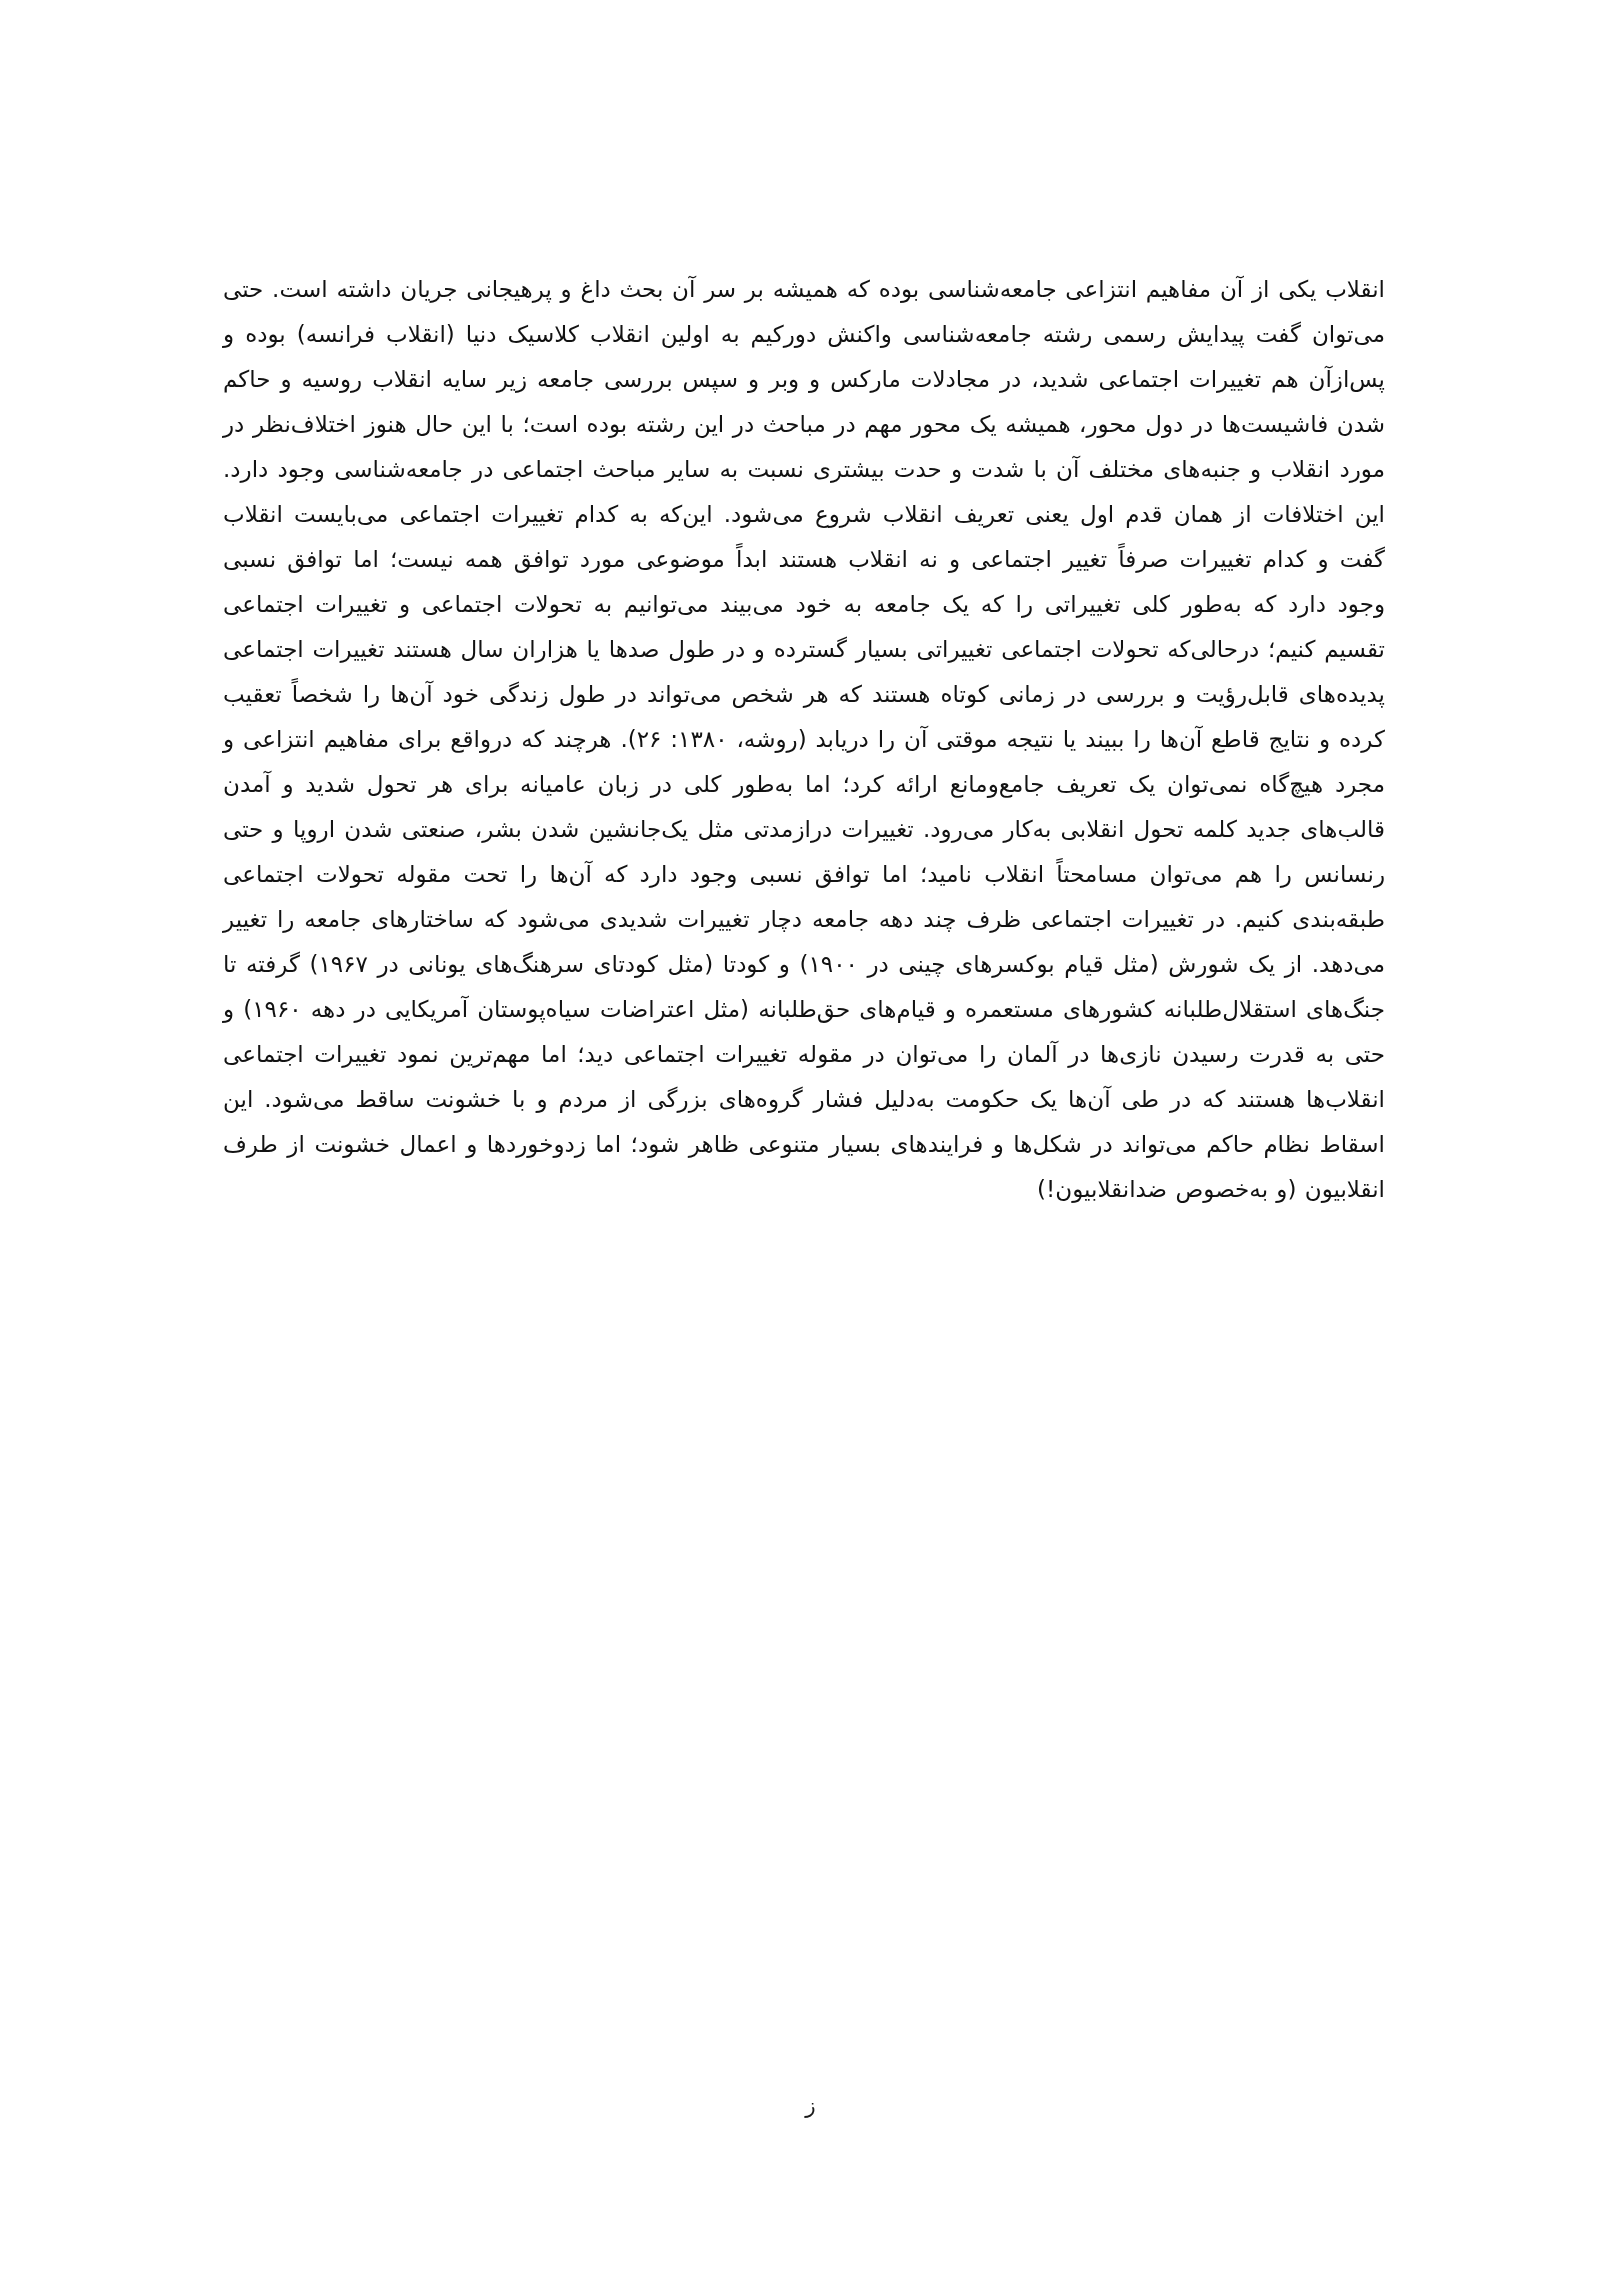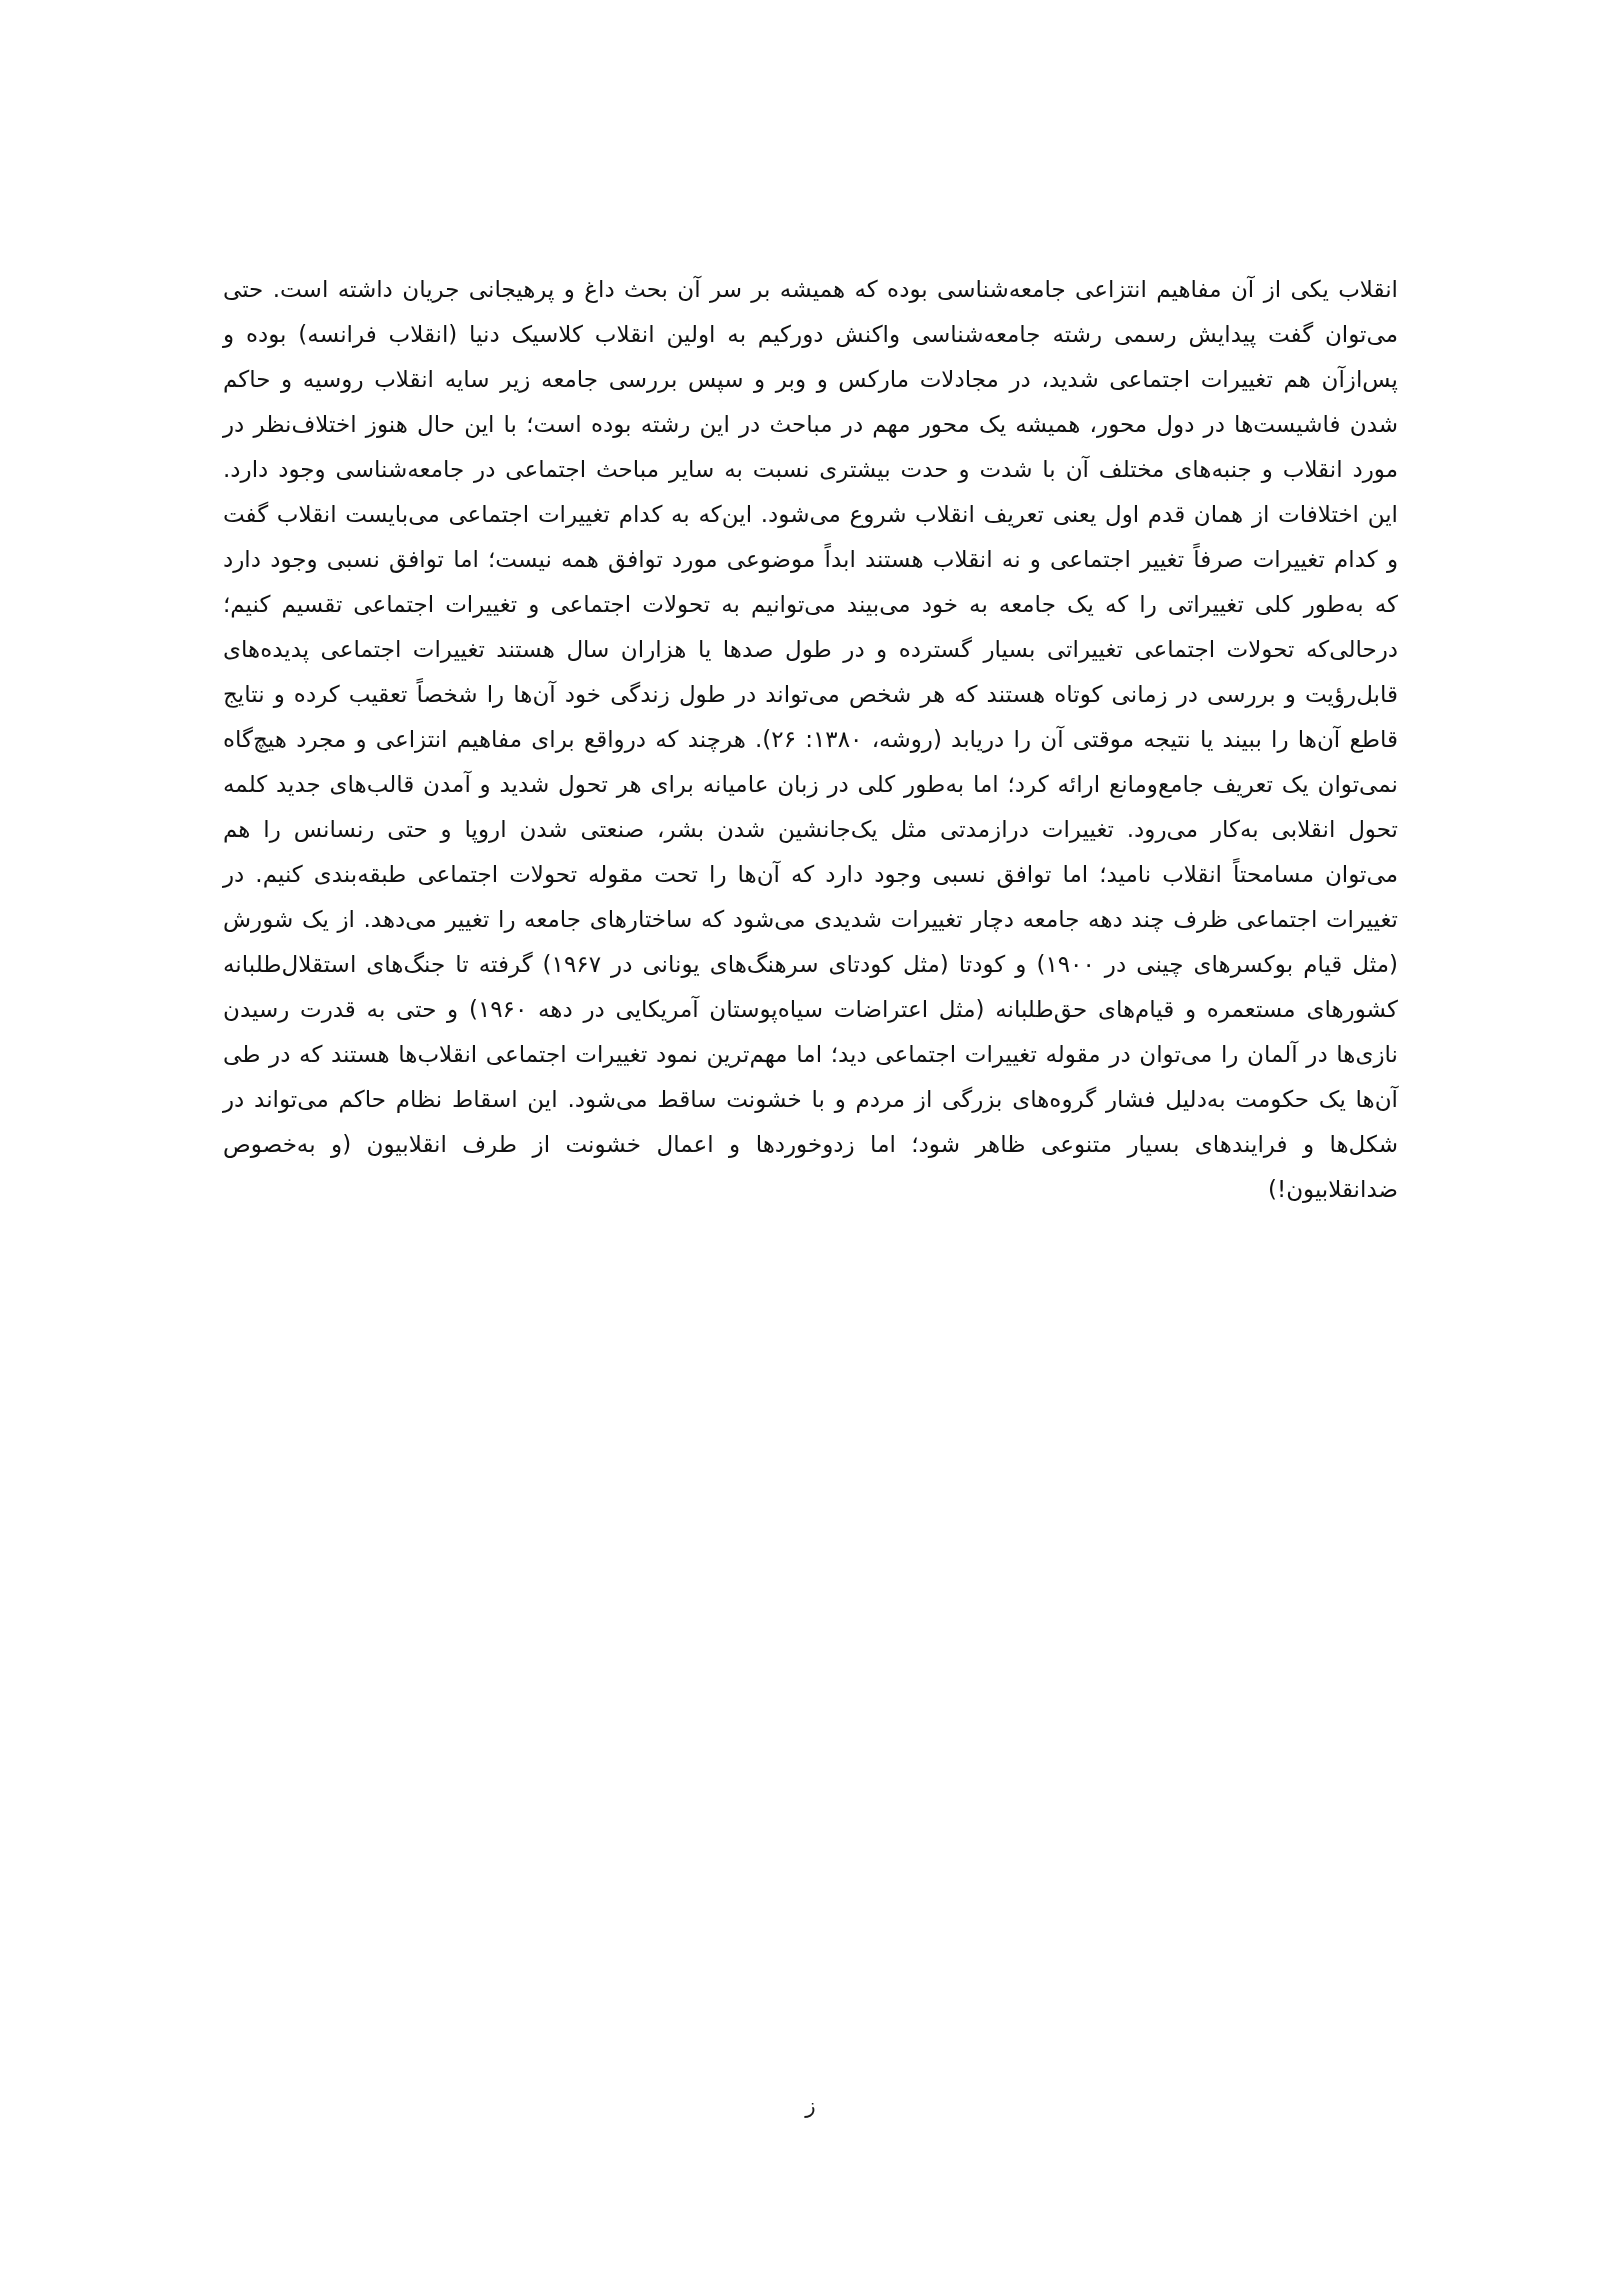--- a/index.html
+++ b/index.html
@@ -14,21 +14,21 @@
     margin: 0 auto;
     background: #ffffff;
     box-sizing: border-box;
     font-family: "DejaVu Sans", "Liberation Sans", sans-serif;
     color: #1a1a1a;
     overflow: hidden;
   }
   .content {
     position: absolute;
     top: 267px;
-    right: 223px;
+    right: 236px;
     left: 223px;
   }
   .body-text {
     direction: rtl;
     text-align: justify;
     text-justify: inter-word;
     font-size: 23px;
     line-height: 45px;
     letter-spacing: 0px;
     word-spacing: 1px;

